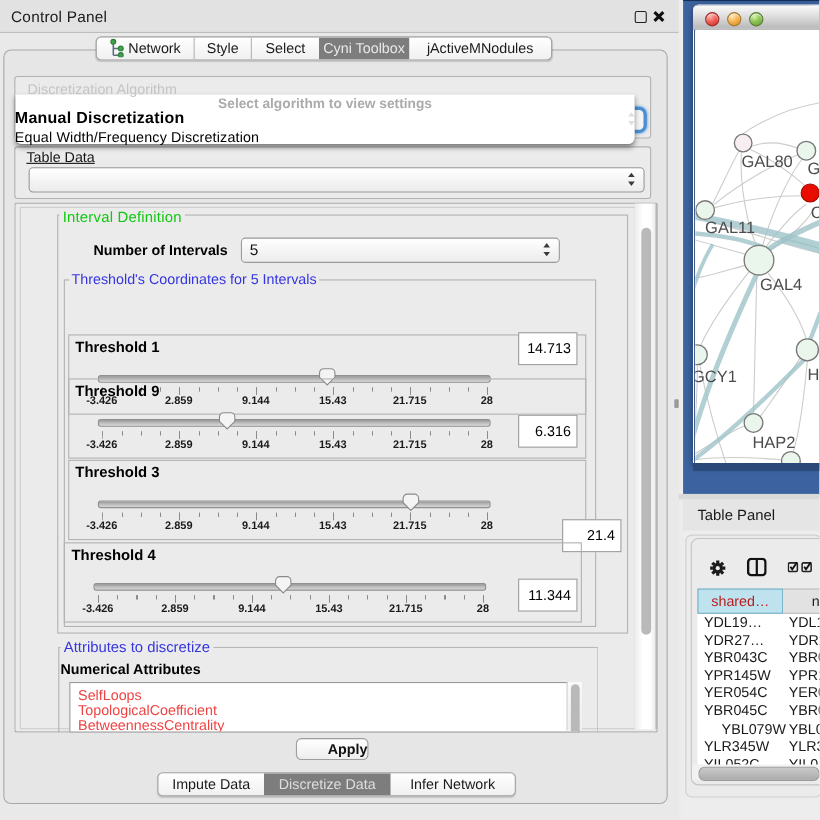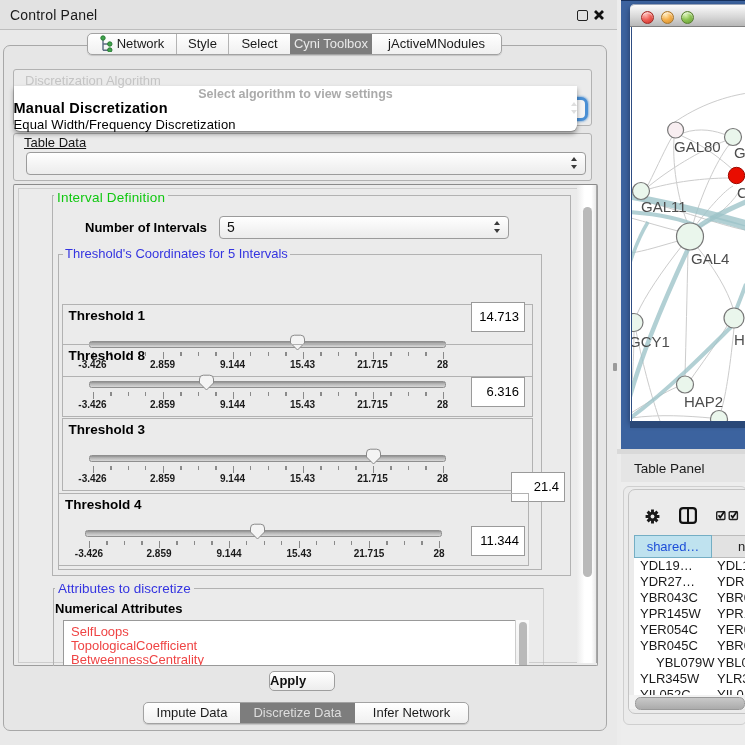--- a/index.html
+++ b/index.html
@@ -98,21 +98,21 @@
   <div class="ticklbl" style="left:30px;top:54px;">-3.426</div>
   <div class="ticklbl" style="left:100px;top:54px;">2.859</div>
   <div class="ticklbl" style="left:170px;top:54px;">9.144</div>
   <div class="ticklbl" style="left:240px;top:54px;">15.43</div>
   <div class="ticklbl" style="left:310px;top:54px;">21.715</div>
   <div class="ticklbl" style="left:380px;top:54px;">28</div>
 </div>
 <div class="vbox" style="top:302px;">14.713</div>
 
 <div class="abs" style="left:61.5px;top:343.5px;width:469px;height:71px;border:1px solid #b2b2b2;">
-  <div class="tlabel" style="left:6px;top:3px;font-size:13.5px;">Threshold 8</div>
+  <div class="tlabel" style="left:6px;top:3px;font-size:13.5px;">Threshold 9</div>
   <div class="track" style="top:36px;"></div>
   <div class="minor" style="top:47px;"></div>
   <div class="major" style="top:47px;"></div>
   <svg class="abs" style="left:135px;top:29px;" width="17" height="17">
       <path d="M1.5 5 a3.8 3.8 0 0 1 3.8-3.8 h6.4 a3.8 3.8 0 0 1 3.8 3.8 v4.0 L8.5 16 L1.5 9 Z" fill="#f4f4f4" stroke="#8a8a8a"></path>
     </svg>
   <div class="ticklbl" style="left:30px;top:54px;">-3.426</div>
   <div class="ticklbl" style="left:100px;top:54px;">2.859</div>
   <div class="ticklbl" style="left:170px;top:54px;">9.144</div>
   <div class="ticklbl" style="left:240px;top:54px;">15.43</div>
@@ -157,21 +157,21 @@
 
 <div class="abs" style="left:52.5px;top:588px;width:489px;height:90px;border:1px solid #b2b2b2;clip-path:inset(0 0 14px 0);"></div>
 <div class="abs" style="left:55px;top:581px;background:#ebebeb;padding:0 3px;font-size:13.5px;color:#3535e0;">Attributes to discretize</div>
 <div class="tlabel" style="left:55px;top:601px;">Numerical Attributes</div>
 <div class="abs" style="left:63px;top:620px;width:462px;height:44px;background:#fff;border:1px solid #999;overflow:hidden;">
   <div style="font-size:13px;color:#ef4444;padding-left:7px;line-height:14px;padding-top:3.5px;">SelfLoops<br>TopologicalCoefficient<br>BetweennessCentrality</div>
 </div>
 <div class="abs" style="left:515px;top:620px;width:13px;height:44px;border-left:1px solid #ccc;background:linear-gradient(#fafafa,#efefef);"></div>
 <div class="abs" style="left:518.5px;top:621.5px;width:8.5px;height:43px;border-radius:4px 4px 0 0;background:#b9b9b9;"></div>
 
-<div class="abs" style="left:269px;top:671px;width:64px;height:18px;border:1px solid #9e9e9e;border-radius:5px;background:linear-gradient(#ffffff,#ededed);text-align:left;line-height:18px;font-size:13px;font-weight:bold;color:#111;">Apply</div>
+<div class="abs" style="left:269px;top:671px;width:64px;height:18px;border:1px solid #9e9e9e;border-radius:5px;background:linear-gradient(#ffffff,#ededed);text-align:right;line-height:18px;font-size:13px;font-weight:bold;color:#111;">Apply</div>
 
 <div class="abs" style="left:143px;top:702px;height:20px;border:1px solid #a2a2a2;border-radius:5px;overflow:hidden;background:linear-gradient(#ffffff,#f0f0f0);box-shadow:0 1px 1px rgba(0,0,0,0.15);">
   <div class="seg" style="width:96px;">Impute Data</div><div class="seg" style="width:115px;background:#7d7d7d;color:#dedede;">Discretize Data</div><div class="seg" style="width:113px;">Infer Network</div>
 </div>
 
 <div class="abs" style="left:14px;top:85.5px;width:563px;height:45.5px;background:#fff;border-radius:0 0 6px 6px;box-shadow:0 1px 0 rgba(120,120,120,0.55),0 3px 5px rgba(0,0,0,0.38);"></div>
 <div class="arr-up" style="left:571px;top:102px;border-bottom-color:rgba(0,0,0,0.13);"></div>
 <div class="arr-dn" style="left:571px;top:110px;border-top-color:rgba(0,0,0,0.13);"></div>
 <div class="abs" style="left:25px;top:73px;font-size:13px;color:#c4c4c4;">Discretization Algorithm</div>
 <div class="abs" style="left:14px;top:87px;width:563px;text-align:center;font-size:12.5px;font-weight:bold;color:#ababab;">Select algorithm to view settings</div>
@@ -271,21 +271,21 @@
     <rect x="1.1" y="1.1" width="15.8" height="14.8" rx="3" fill="#ebebeb" stroke="#111" stroke-width="2.2"></rect>
     <path d="M9 1 V16" stroke="#111" stroke-width="2"></path>
   </svg>
   <svg class="abs" style="left:87px;top:20px;" width="24" height="11" viewBox="0 0 24 11">
     <rect x="0.7" y="1.7" width="8.2" height="7.8" rx="1" fill="#ebebeb" stroke="#222" stroke-width="1.4"></rect>
     <path d="M2.6 5.3 L4.2 7.6 L8.6 1.2" stroke="#111" stroke-width="1.7" fill="none"></path>
     <rect x="13.2" y="1.7" width="8.2" height="7.8" rx="1" fill="#ebebeb" stroke="#222" stroke-width="1.4"></rect>
     <path d="M15.1 5.3 L16.7 7.6 L21.1 1.2" stroke="#111" stroke-width="1.7" fill="none"></path>
   </svg>
 
-  <div class="abs" style="left:5px;top:45px;width:78px;height:23px;background:#bfe2ef;border:1px solid #74aec4;box-sizing:border-box;text-align:center;line-height:22px;font-size:13px;color:#1d4ed8;">shared…</div>
+  <div class="abs" style="left:5px;top:45px;width:78px;height:23px;background:#bfe2ef;border:1px solid #74aec4;box-sizing:border-box;text-align:center;line-height:22px;font-size:13px;color:#b91c1c;">shared…</div>
   <div class="abs" style="left:83px;top:45px;width:34px;height:23px;background:#e2e2e2;border-top:1px solid #bbb;border-bottom:1px solid #bbb;box-sizing:border-box;font-size:13px;color:#222;line-height:22px;"><span style="margin-left:26px;">na</span></div>
 
   <div class="abs" style="left:5px;top:68px;width:96px;font-size:13px;color:#1a1a1a;line-height:16.1px;">
     <div><span style="padding-left:6px;">YDL19…</span><span style="position:absolute;left:83px;">YDL1</span></div>
     <div><span style="padding-left:6px;">YDR27…</span><span style="position:absolute;left:83px;">YDR2</span></div>
     <div><span style="padding-left:6px;">YBR043C</span><span style="position:absolute;left:83px;">YBR0</span></div>
     <div><span style="padding-left:6px;">YPR145W</span><span style="position:absolute;left:83px;">YPR1</span></div>
     <div><span style="padding-left:6px;">YER054C</span><span style="position:absolute;left:83px;">YER0</span></div>
     <div><span style="padding-left:6px;">YBR045C</span><span style="position:absolute;left:83px;">YBR0</span></div>
     <div><span style="padding-left:22px;">YBL079W</span><span style="position:absolute;left:83px;">YBL0</span></div>

